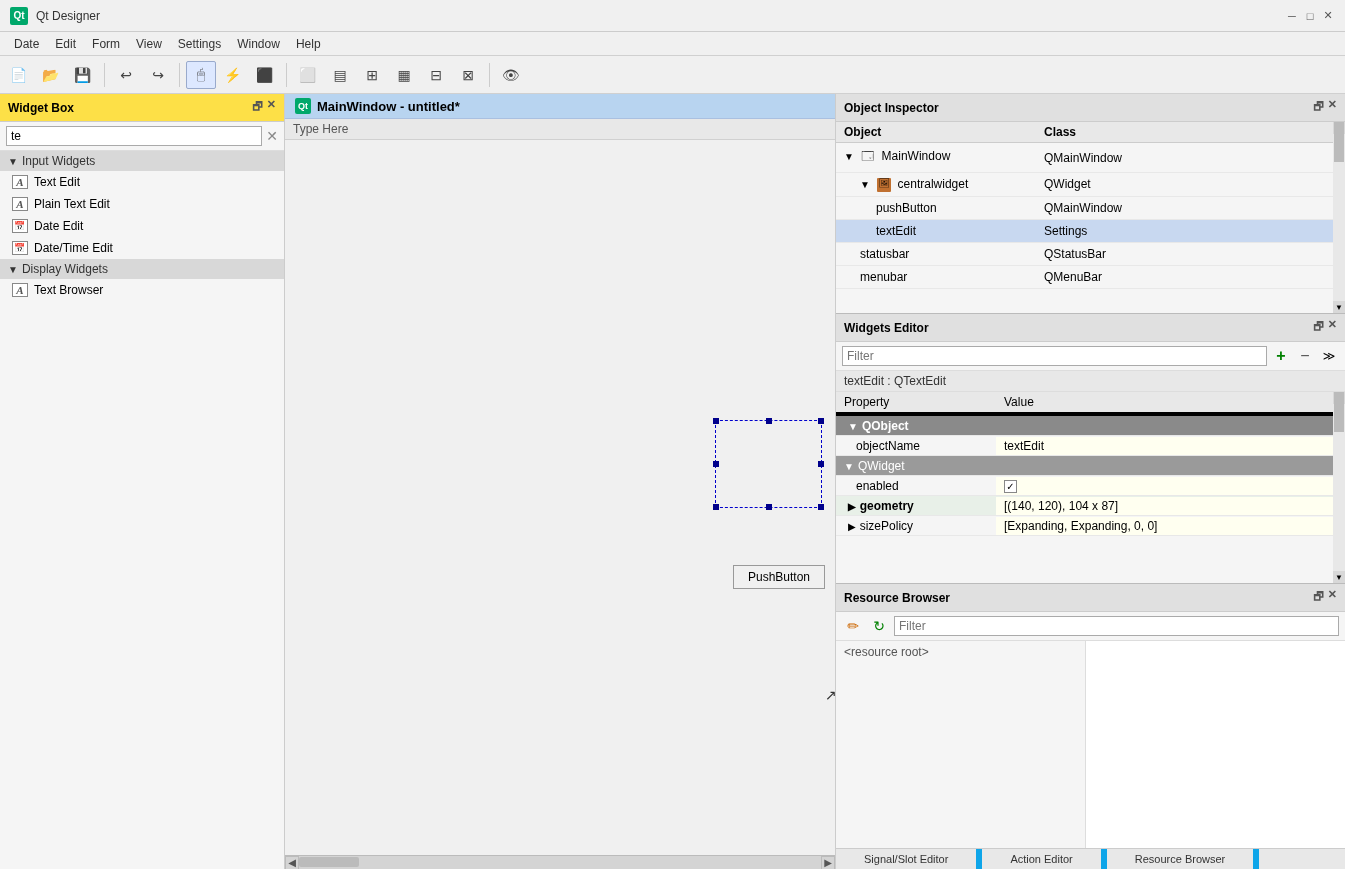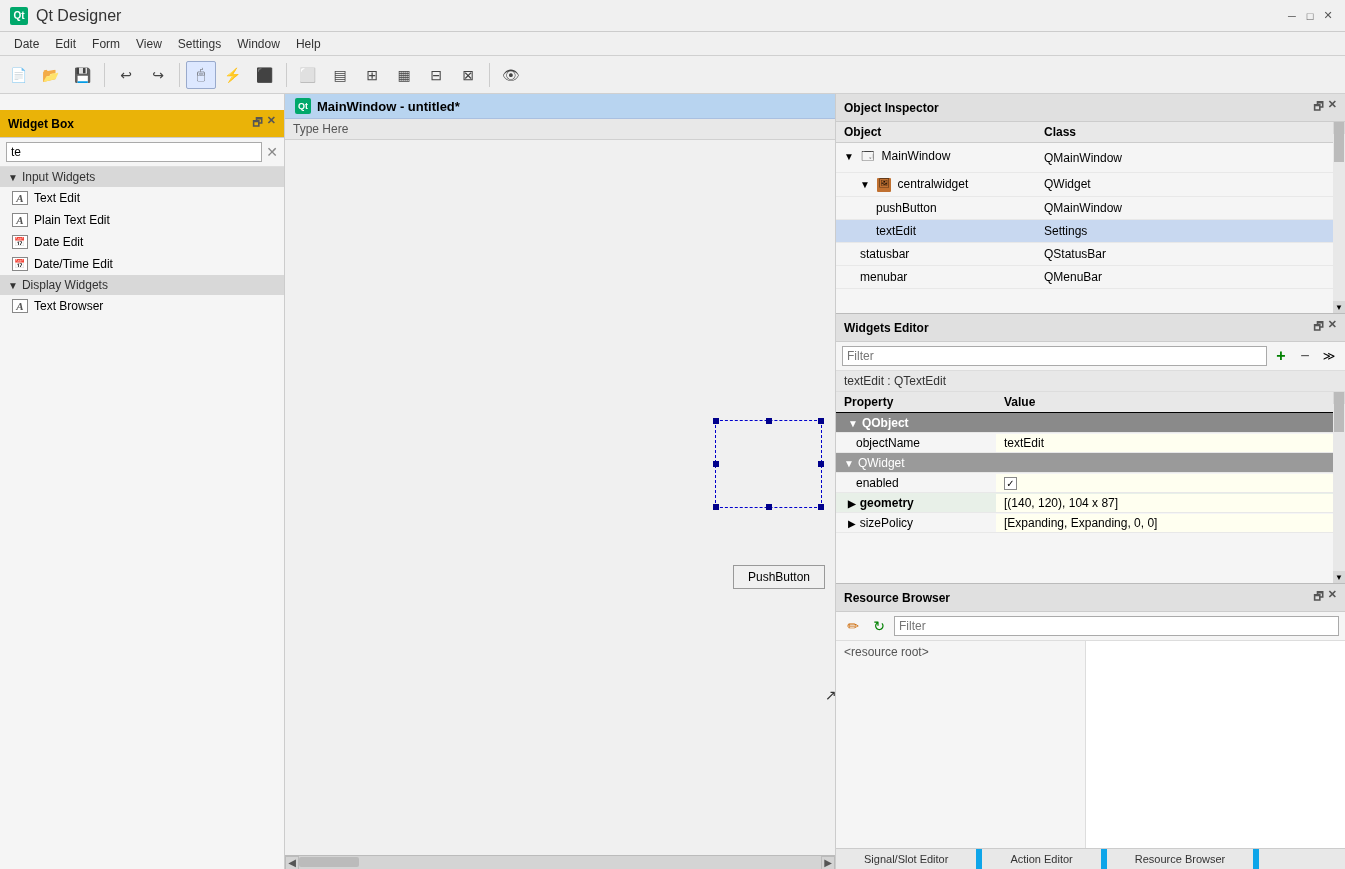--- a/index.html
+++ b/index.html
@@ -28,21 +28,21 @@
     #title-bar .app-icon {
       width: 18px; height: 18px;
       background: #00a86b;
       border-radius: 2px;
       margin-right: 8px;
       display: flex; align-items: center; justify-content: center;
       font-size: 10px; color: white; font-weight: bold;
     }
     #title-bar .title {
       flex: 1;
-      font-size: 16px;
+      font-size: 12px;
       color: #333;
     }
     #title-bar .win-controls {
       display: flex; gap: 4px;
     }
     #title-bar .win-btn {
       width: 14px; height: 14px;
       cursor: pointer;
       display: flex; align-items: center; justify-content: center;
       font-size: 11px; color: #555;
@@ -100,29 +100,28 @@
 
     
     #widget-box {
       width: 285px;
       background: #f5f5f5;
       border-right: 1px solid #ccc;
       display: flex;
       flex-direction: column;
     }
     #widget-box-header {
-      background: #eab308;
+      background: #fde047;
       padding: 4px 8px;
       font-weight: bold;
       font-size: 12px;
       display: flex;
       align-items: center;
       justify-content: space-between;
       border-bottom: 1px solid #ccc;
-      margin-top: 16px;
     }
     #widget-box-header .header-controls {
       display: flex; gap: 4px;
     }
     #widget-box-header .header-btn {
       font-size: 11px; cursor: pointer; color: #555;
     }
     #search-bar {
       padding: 4px 6px;
       display: flex;
@@ -383,22 +382,22 @@
       color: #333;
     }
     #pe-table {
       flex: 1;
       overflow: hidden;
       position: relative;
     }
     .pe-header-row {
       display: flex;
       background: #e8e8e8;
-      border-bottom: 1px solid #000000;
-      font-weight: bold;
+      border-bottom: 4px solid #000000;
+      font-weight: normal;
     }
     .pe-header-row .pe-col1 { width: 160px; padding: 3px 8px; }
     .pe-header-row .pe-col2 { flex: 1; padding: 3px 8px; }
     .pe-row {
       display: flex;
       align-items: center;
       border-bottom: 1px solid #e8e8e8;
       padding: 0;
       min-height: 20px;
     }

